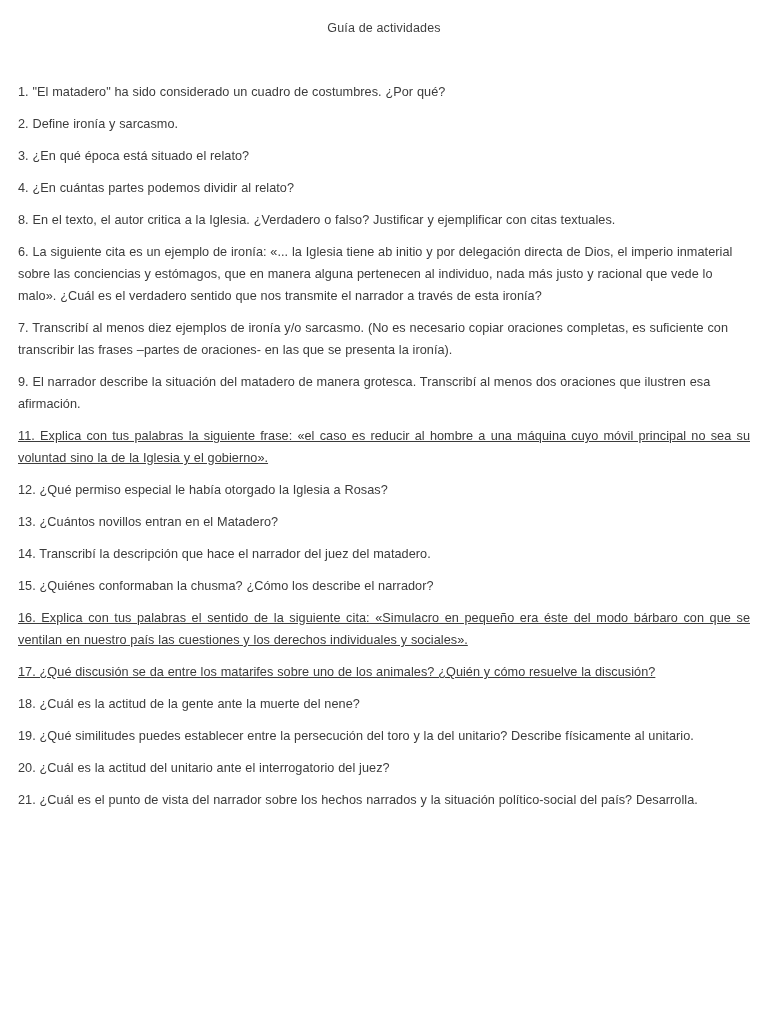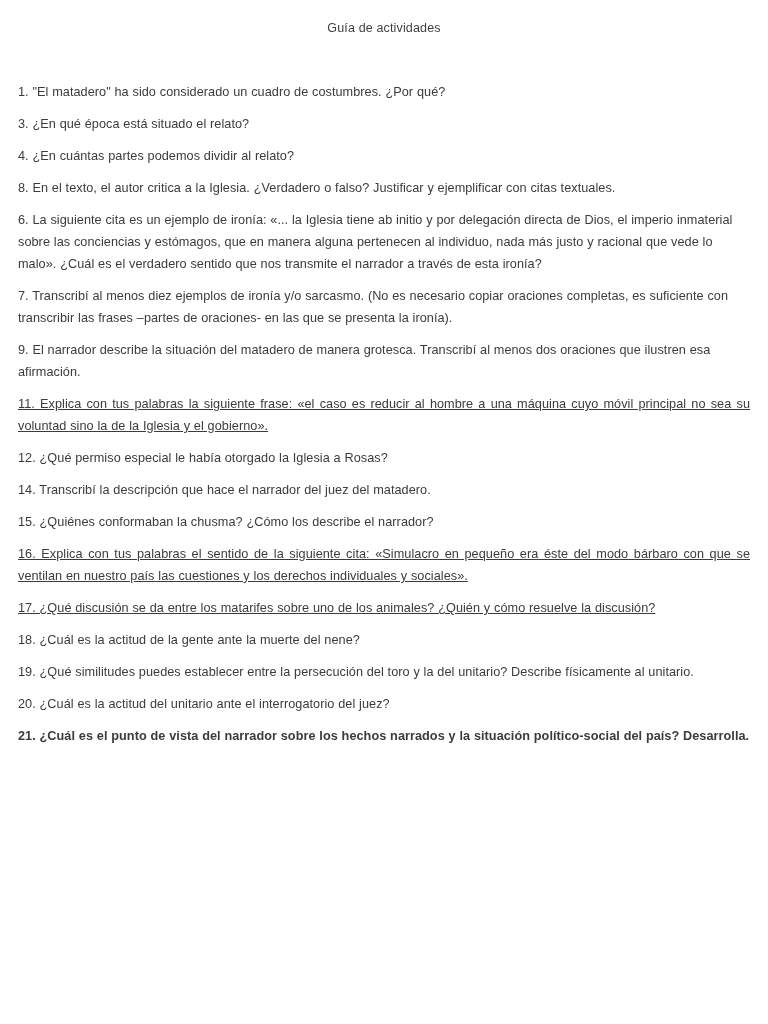--- a/index.html
+++ b/index.html
@@ -57,41 +57,42 @@
   }
 
   .q-item.align-justify {
     text-align: justify;
     text-justify: inter-word;
     text-decoration: underline;
   }
 
   .q-item:last-child {
     margin-bottom: 17px;
-    font-weight: bold;
   }
 </style>
 </head>
 <body>
 
 <div class="page">
 
   <h1 class="doc-title">Guía de actividades</h1>
 
   <div class="content">
 
   <p class="q-item align-left">1. "El matadero" ha sido considerado un cuadro de costumbres. ¿Por qué?</p>
+      <p class="q-item align-left">2. Define ironía y sarcasmo.</p>
       <p class="q-item align-left">3. ¿En qué época está situado el relato?</p>
       <p class="q-item align-left">4. ¿En cuántas partes podemos dividir al relato?</p>
       <p class="q-item align-left">8. En el texto, el autor critica a la Iglesia. ¿Verdadero o falso? Justificar y ejemplificar con citas textuales.</p>
       <p class="q-item align-left">6. La siguiente cita es un ejemplo de ironía: «... la Iglesia tiene ab initio y por delegación directa de Dios, el imperio inmaterial sobre las conciencias y estómagos, que en manera alguna pertenecen al individuo, nada más justo y racional que vede lo malo». ¿Cuál es el verdadero sentido que nos transmite el narrador a través de esta ironía?</p>
       <p class="q-item align-left">7. Transcribí al menos diez ejemplos de ironía y/o sarcasmo. (No es necesario copiar oraciones completas, es suficiente con transcribir las frases –partes de oraciones- en las que se presenta la ironía).</p>
       <p class="q-item align-left">9. El narrador describe la situación del matadero de manera grotesca. Transcribí al menos dos oraciones que ilustren esa afirmación.</p>
       <p class="q-item align-justify">11. Explica con tus palabras la siguiente frase: «el caso es reducir al hombre a una máquina cuyo móvil principal no sea su voluntad sino la de la Iglesia y el gobierno».</p>
       <p class="q-item align-left">12. ¿Qué permiso especial le había otorgado la Iglesia a Rosas?</p>
+      <p class="q-item align-left">13. ¿Cuántos novillos entran en el Matadero?</p>
       <p class="q-item align-left">14. Transcribí la descripción que hace el narrador del juez del matadero.</p>
       <p class="q-item align-left">15. ¿Quiénes conformaban la chusma? ¿Cómo los describe el narrador?</p>
       <p class="q-item align-justify">16. Explica con tus palabras el sentido de la siguiente cita: «Simulacro en pequeño era éste del modo bárbaro con que se ventilan en nuestro país las cuestiones y los derechos individuales y sociales».</p>
       <p class="q-item align-justify">17. ¿Qué discusión se da entre los matarifes sobre uno de los animales? ¿Quién y cómo resuelve la discusión?</p>
       <p class="q-item align-left">18. ¿Cuál es la actitud de la gente ante la muerte del nene?</p>
       <p class="q-item align-left">19. ¿Qué similitudes puedes establecer entre la persecución del toro y la del unitario? Describe físicamente al unitario.</p>
       <p class="q-item align-left">20. ¿Cuál es la actitud del unitario ante el interrogatorio del juez?</p>
       <p class="q-item align-left">21. ¿Cuál es el punto de vista del narrador sobre los hechos narrados y la situación político-social del país? Desarrolla.</p>
     </div>
 

